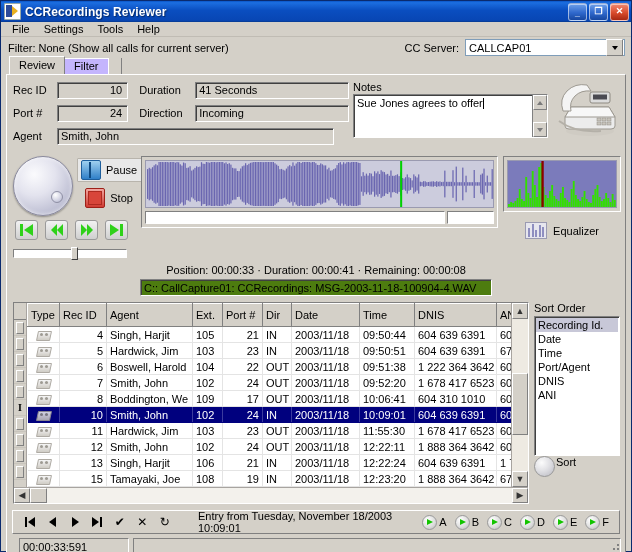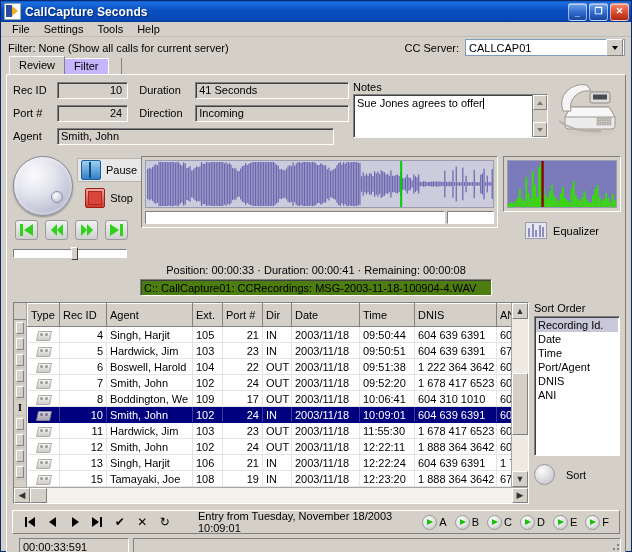--- a/index.html
+++ b/index.html
@@ -269,21 +269,21 @@
   .sortpanel{width:86px;flex:0 0 auto;padding-left:5px;display:flex;flex-direction:column;}
   .sort-title{font-size:11px;margin-bottom:2px;}
   .sortlist{
     flex:1 1 auto;background:#fff;box-sizing:border-box;
     border:1px solid #808080;border-right-color:#fff;border-bottom-color:#fff;
     box-shadow:inset 1px 1px 0 #404040;
     padding:1px;overflow:hidden;max-height:140px;
   }
   .sortitem{font-size:11px;padding:0 2px;height:14px;line-height:14px;}
   .sortitem.sel{background:#c8c8d8;}
-  .sortbtnrow{display:flex;align-items:center;margin-top:8px;gap:11px;}
+  .sortbtnrow{display:flex;align-items:flex-start;gap:1px;}
   .sort-knob{
     width:19px;height:19px;border-radius:50%;
     background:radial-gradient(circle at 35% 30%,#fcfcfc,#e0e0e4 45%,#b8b8c0 100%);
     border:1px solid #989898;
   }
 
   
   .navbar{
     margin:6px 5px 0 5px;height:24px;box-sizing:border-box;
     border:1px solid #fff;border-right-color:#808080;border-bottom-color:#808080;
@@ -318,21 +318,21 @@
   .nav-tri-l{width:0;height:0;border-top:5px solid transparent;border-bottom:5px solid transparent;border-right:7px solid #000;}
   .nav-bar-s{width:2px;height:10px;background:#000;}
 </style>
 </head>
 <body>
 
 <div id="app">
 
   <div class="titlebar">
     <div class="title-icon"></div>
-    <div class="title-text">CallCapture Seconds</div>
+    <div class="title-text">CCRecordings Reviewer</div>
     <div class="win-btns">
       <div class="wbtn min">
           <span class="g">_</span>
         </div>
       <div class="wbtn">
           <span class="g">❐</span>
         </div>
       <div class="wbtn close">
           <span class="g">✕</span>
         </div>

